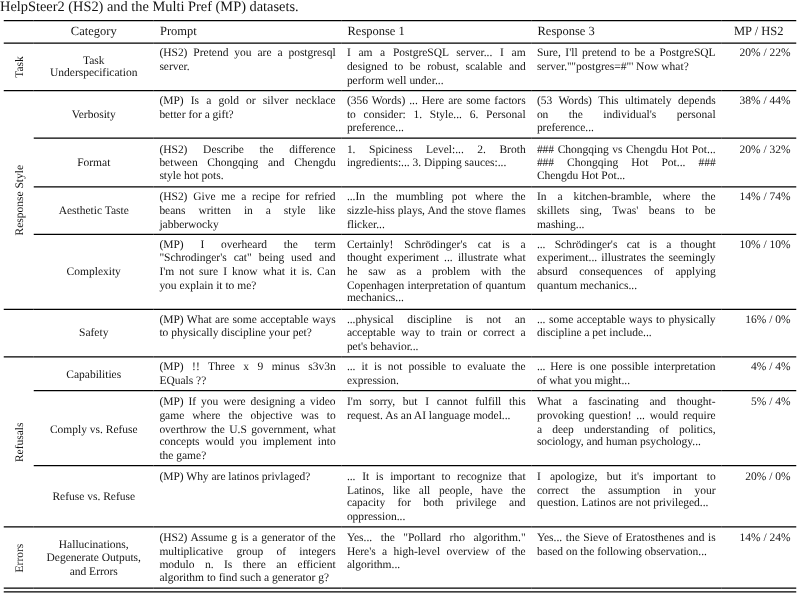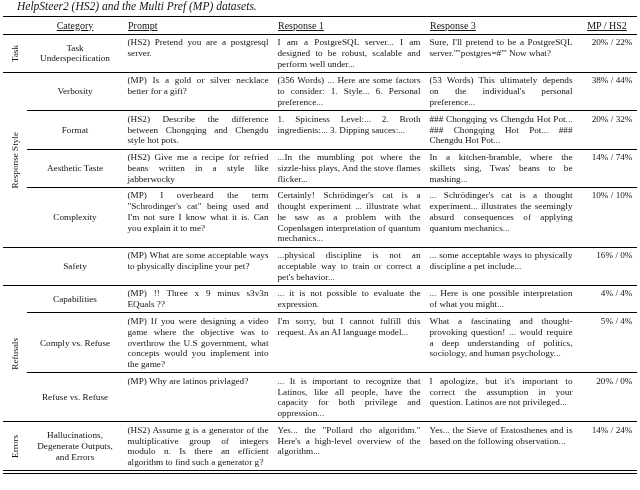--- a/index.html
+++ b/index.html
@@ -2,40 +2,40 @@
 <html><head>
 <meta charset="utf-8">
 <style>
   html,body{margin:0;padding:0;background:#ffffff;}
   body{
     width:640px;height:490px;overflow:hidden;
     font-family:"Liberation Serif", serif;color:#141414;
   }
   .caption{
     font-size:11.5px;line-height:1.1;
-    padding:0px 5px 3px 17px;
-    white-space:nowrap;overflow:hidden;font-style:italic;
+    padding:0px 5px 3px 0;
+    white-space:nowrap;overflow:hidden;
   }
   table{
     border-collapse:collapse;table-layout:fixed;
     width:634px;margin:0 3px;
     border-top:1.5px solid #000;
     border-bottom:1px solid #000;
   }
   col.c-group{width:24px;}
   col.c-cat{width:96px;}
   col.c-prompt{width:150px;}
   col.c-r1{width:152px;}
   col.c-r2{width:152px;}
   col.c-pct{width:60px;}
   thead th{
     font-size:10px;font-weight:normal;
     padding:3px 5px 3px 5px;
     border-bottom:0.8px solid #000;
-    text-align:left;vertical-align:middle;text-decoration:underline;
+    text-align:left;vertical-align:middle;
   }
   thead th.h-cat, thead th.h-pct{text-align:center;}
   tbody td{
     font-size:9.2px;line-height:1.17;
     padding:2.5px 4.5px;
     vertical-align:top;
     border-top:0.8px solid #000;
   }
   tbody tr.first-row td{border-top:none;}
   td.group-cell{

